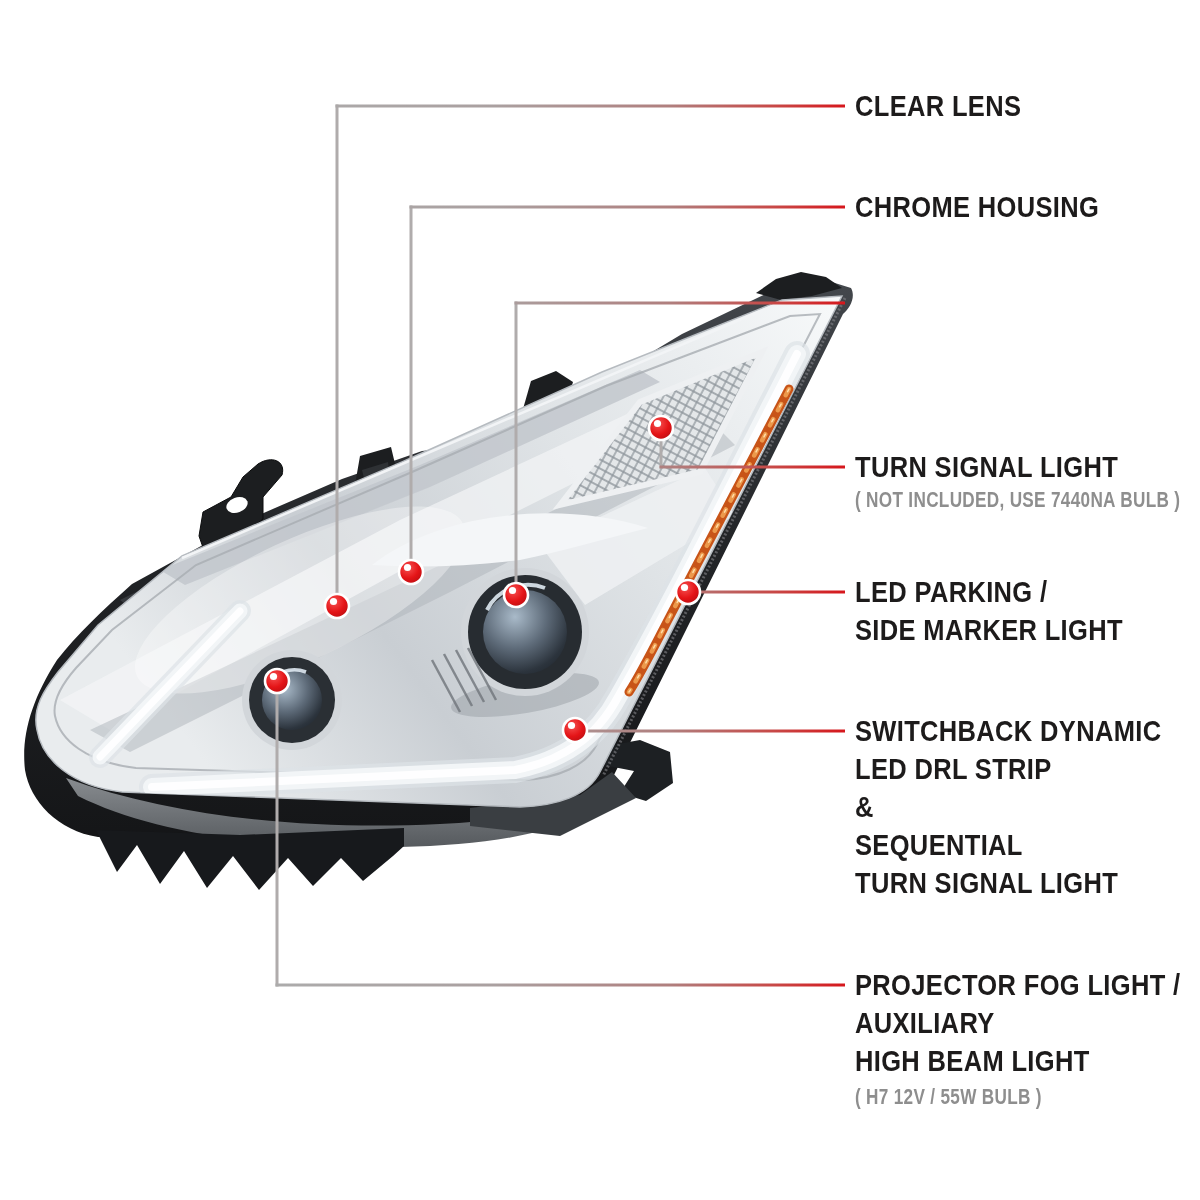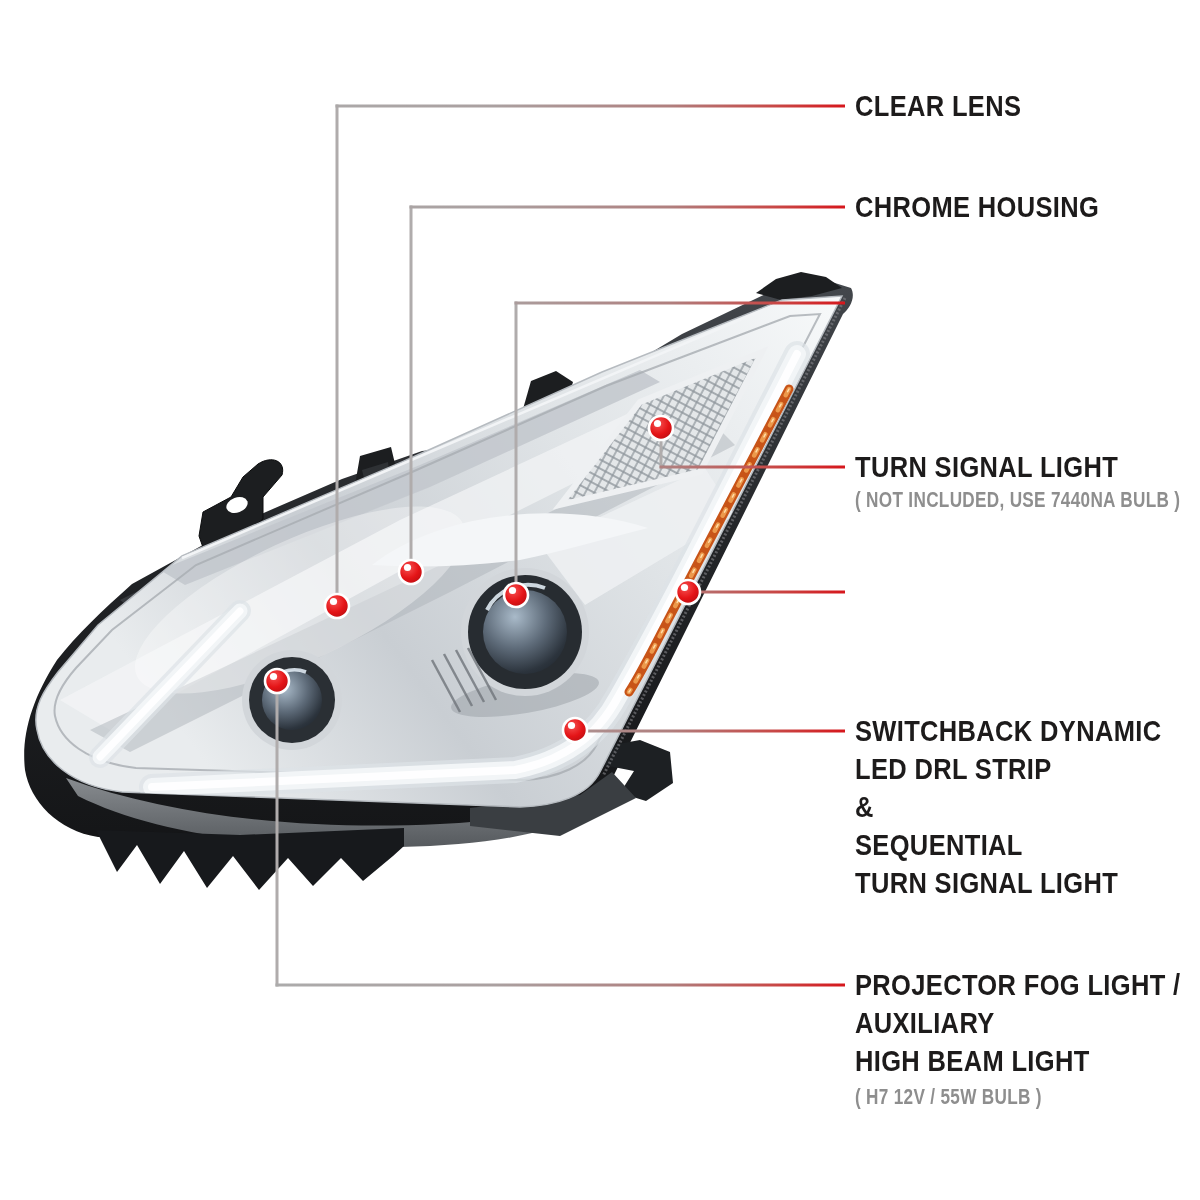--- a/index.html
+++ b/index.html
@@ -226,20 +226,24 @@
   <div class="callout" style="top:87px">
     <span class="line">CLEAR LENS</span>
   </div>
 
 
   <div class="callout" style="top:448px">
     <span class="line">TURN SIGNAL LIGHT</span>
     <span class="note tight">( NOT INCLUDED, USE  7440NA  BULB )</span>
   </div>
 
+  <div class="callout" style="top:573px">
+    <span class="line">LED PARKING /</span>
+    <span class="line">SIDE MARKER LIGHT</span>
+  </div>
 
   <div class="callout" style="top:712px">
     <span class="line">SWITCHBACK DYNAMIC</span>
     <span class="line">LED DRL STRIP</span>
     <span class="line">&amp;</span>
     <span class="line">SEQUENTIAL</span>
     <span class="line">TURN SIGNAL LIGHT</span>
   </div>
 
   <div class="callout" style="top:966px">

